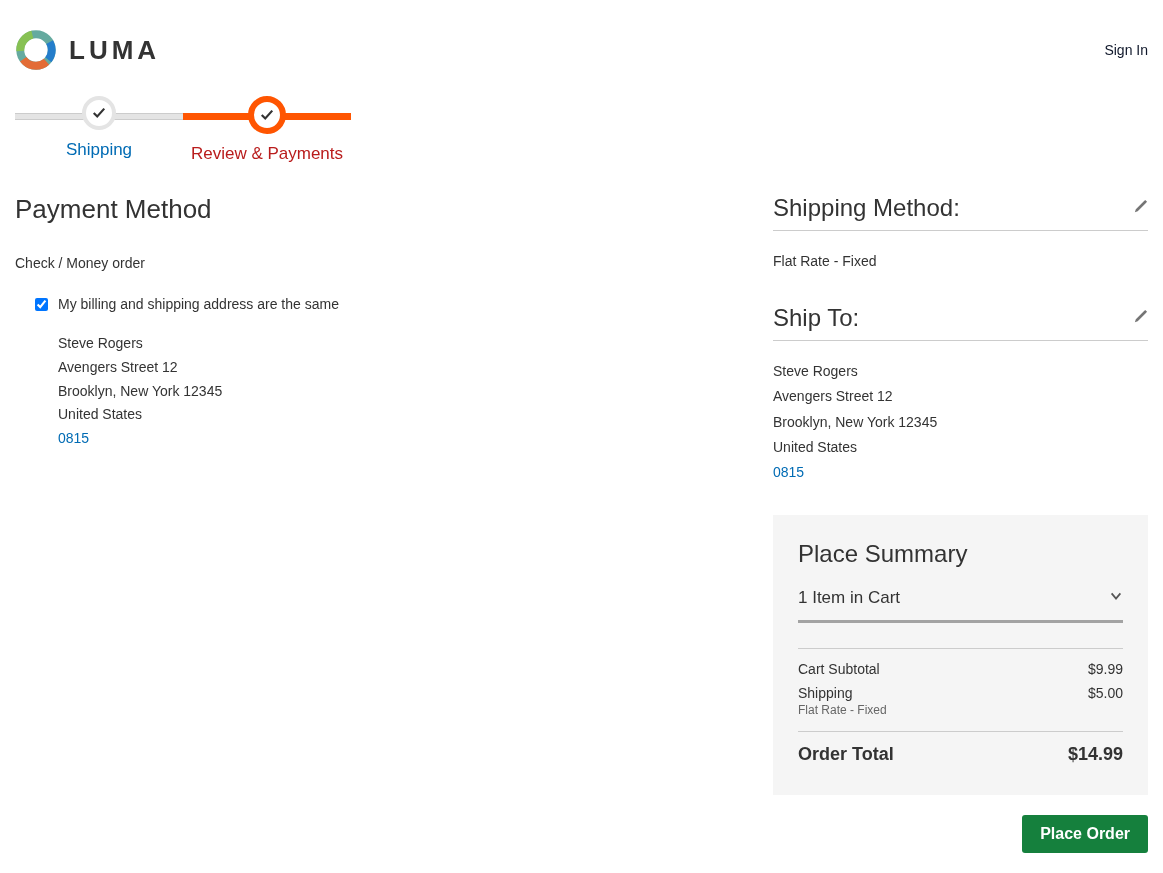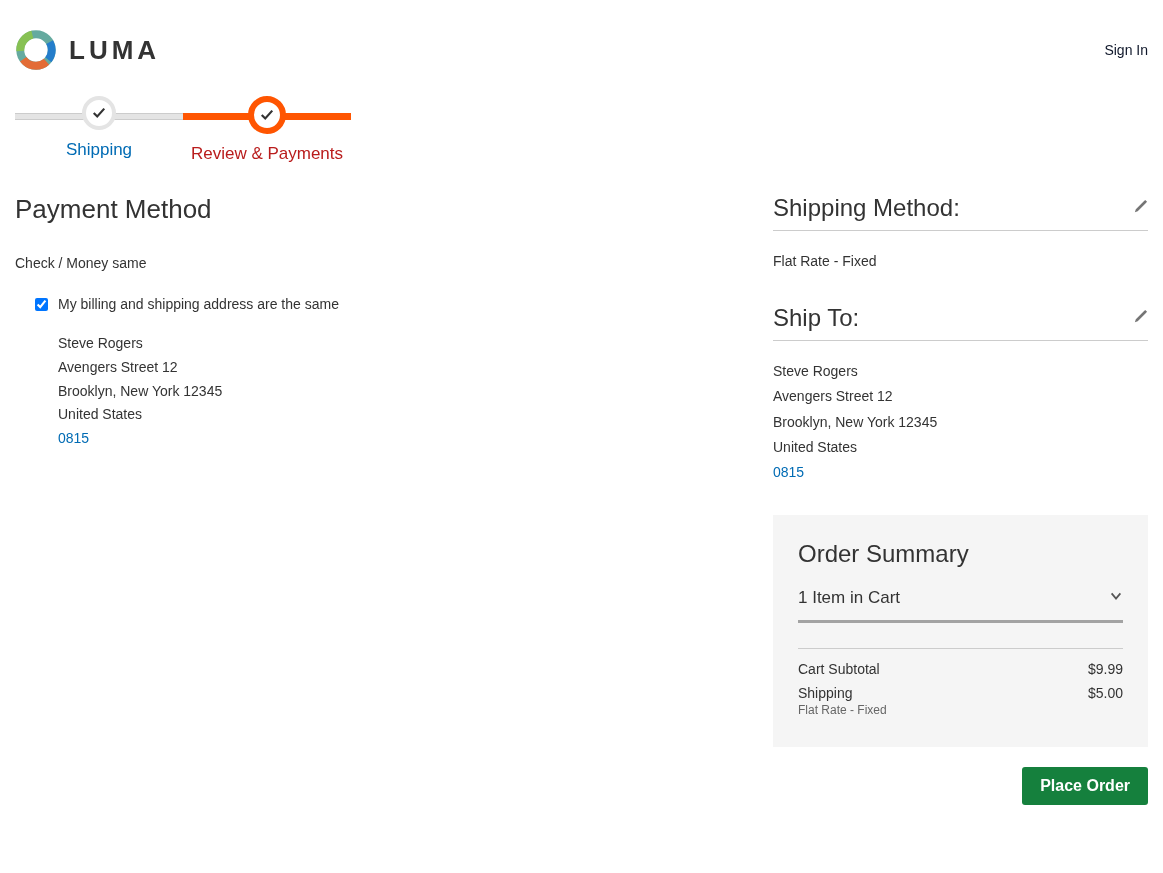--- a/index.html
+++ b/index.html
@@ -195,21 +195,21 @@
             <path d="M2 8 L6 12 L14 3" stroke="#333" stroke-width="2.5" fill="none"></path>
           </svg>
       </div>
       <div class="step-label">Review &amp; Payments</div>
     </div>
   </div>
 
   <div class="content">
     <div class="main">
       <h1 class="section-title">Payment Method</h1>
-      <div class="payment-option">Check / Money same</div>
+      <div class="payment-option">Check / Money order</div>
 
       <div class="billing-block">
         <label class="billing-check">
           <input type="checkbox" checked="" style="">
           <span>My billing and shipping address are the same</span>
         </label>
         <div class="address-lines">
           <div>Steve Rogers</div>
           <div>Avengers Street 12</div>
           <div>Brooklyn, New York 12345</div>
@@ -245,41 +245,45 @@
         <div class="side-body">
           <div>Steve Rogers</div>
           <div>Avengers Street 12</div>
           <div>Brooklyn, New York 12345</div>
           <div>United States</div>
           <div class="link">0815</div>
         </div>
       </div>
 
       <div class="order-summary">
-        <h2>Order Summary</h2>
+        <h2>Place Summary</h2>
         <div class="cart-line">
           <span>1 Item in Cart</span>
           <span class="chev">
             <svg width="14" height="14" viewBox="0 0 16 16">
                 <path d="M3 5 L8 11 L13 5" stroke="#555" stroke-width="2" fill="none"></path>
               </svg>
           </span>
         </div>
         <div class="totals">
           <div class="trow sub">
             <span>Cart Subtotal</span>
             <span>$9.99</span>
           </div>
           <div class="trow">
             <span>
               <span>Shipping</span>
               <span class="sublabel">Flat Rate - Fixed</span>
             </span>
             <span>$5.00</span>
           </div>
+          <div class="grand">
+            <span>Order Total</span>
+            <span>$14.99</span>
+          </div>
         </div>
       </div>
 
       <div class="place-order-row">
         <button class="place-order">Place Order</button>
       </div>
 
     </div>
   </div>
 

